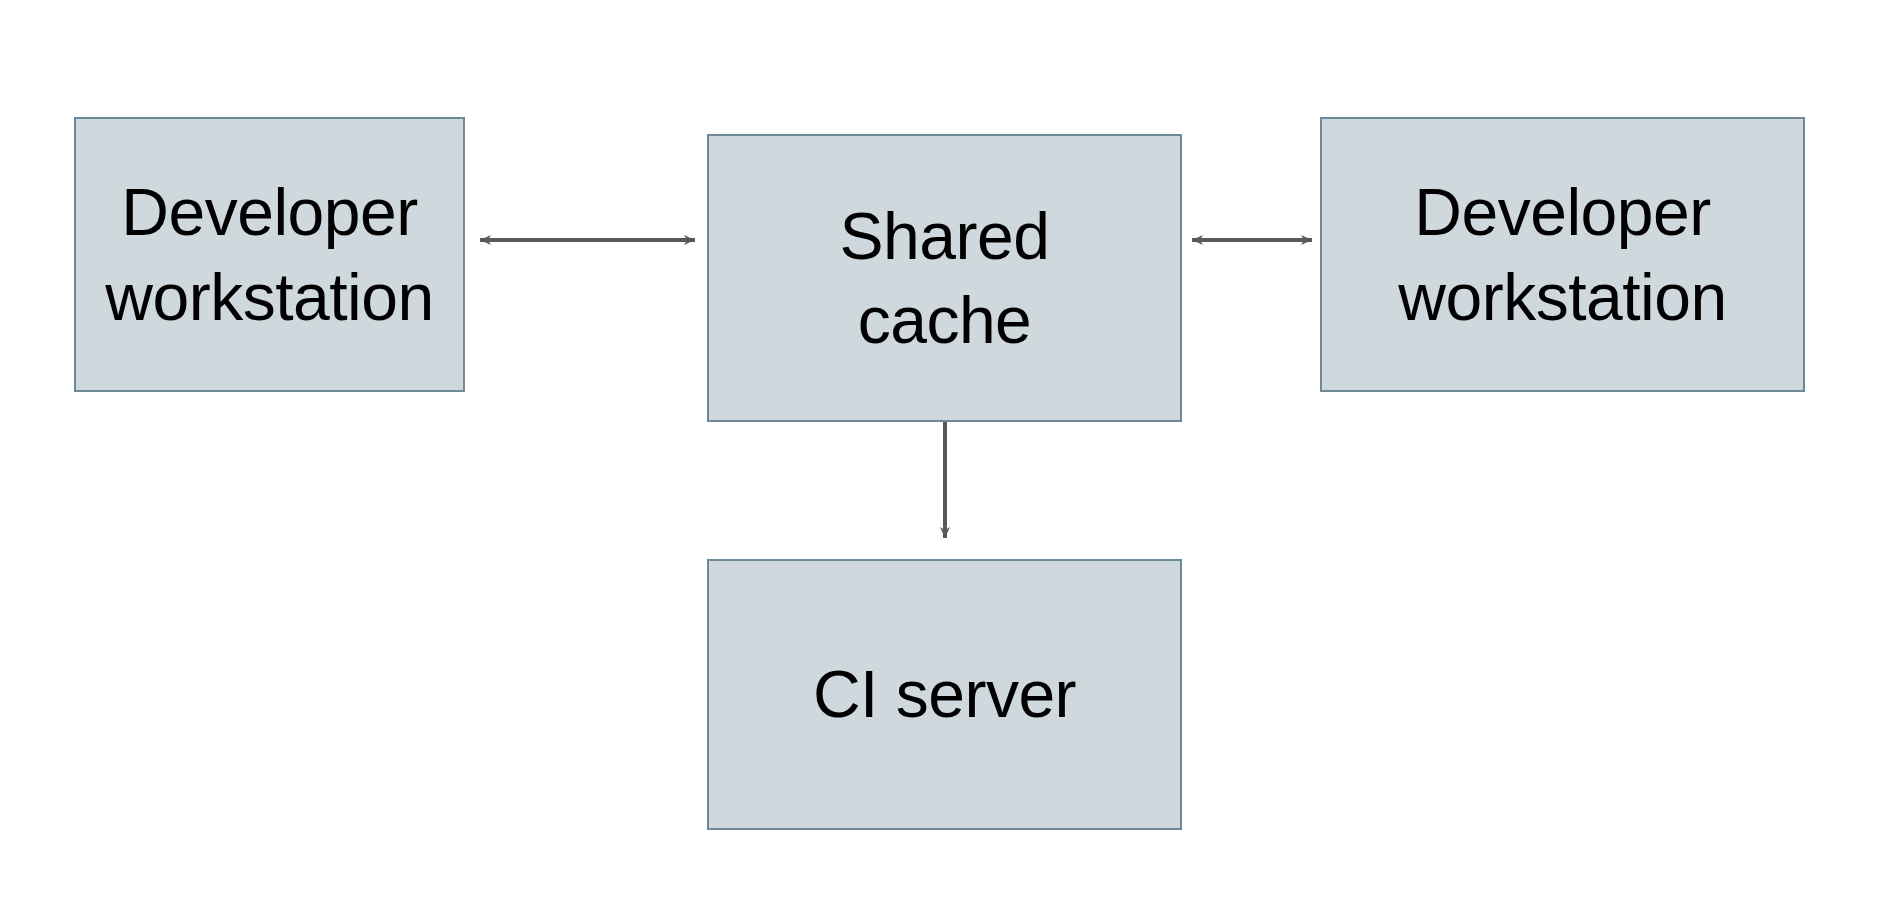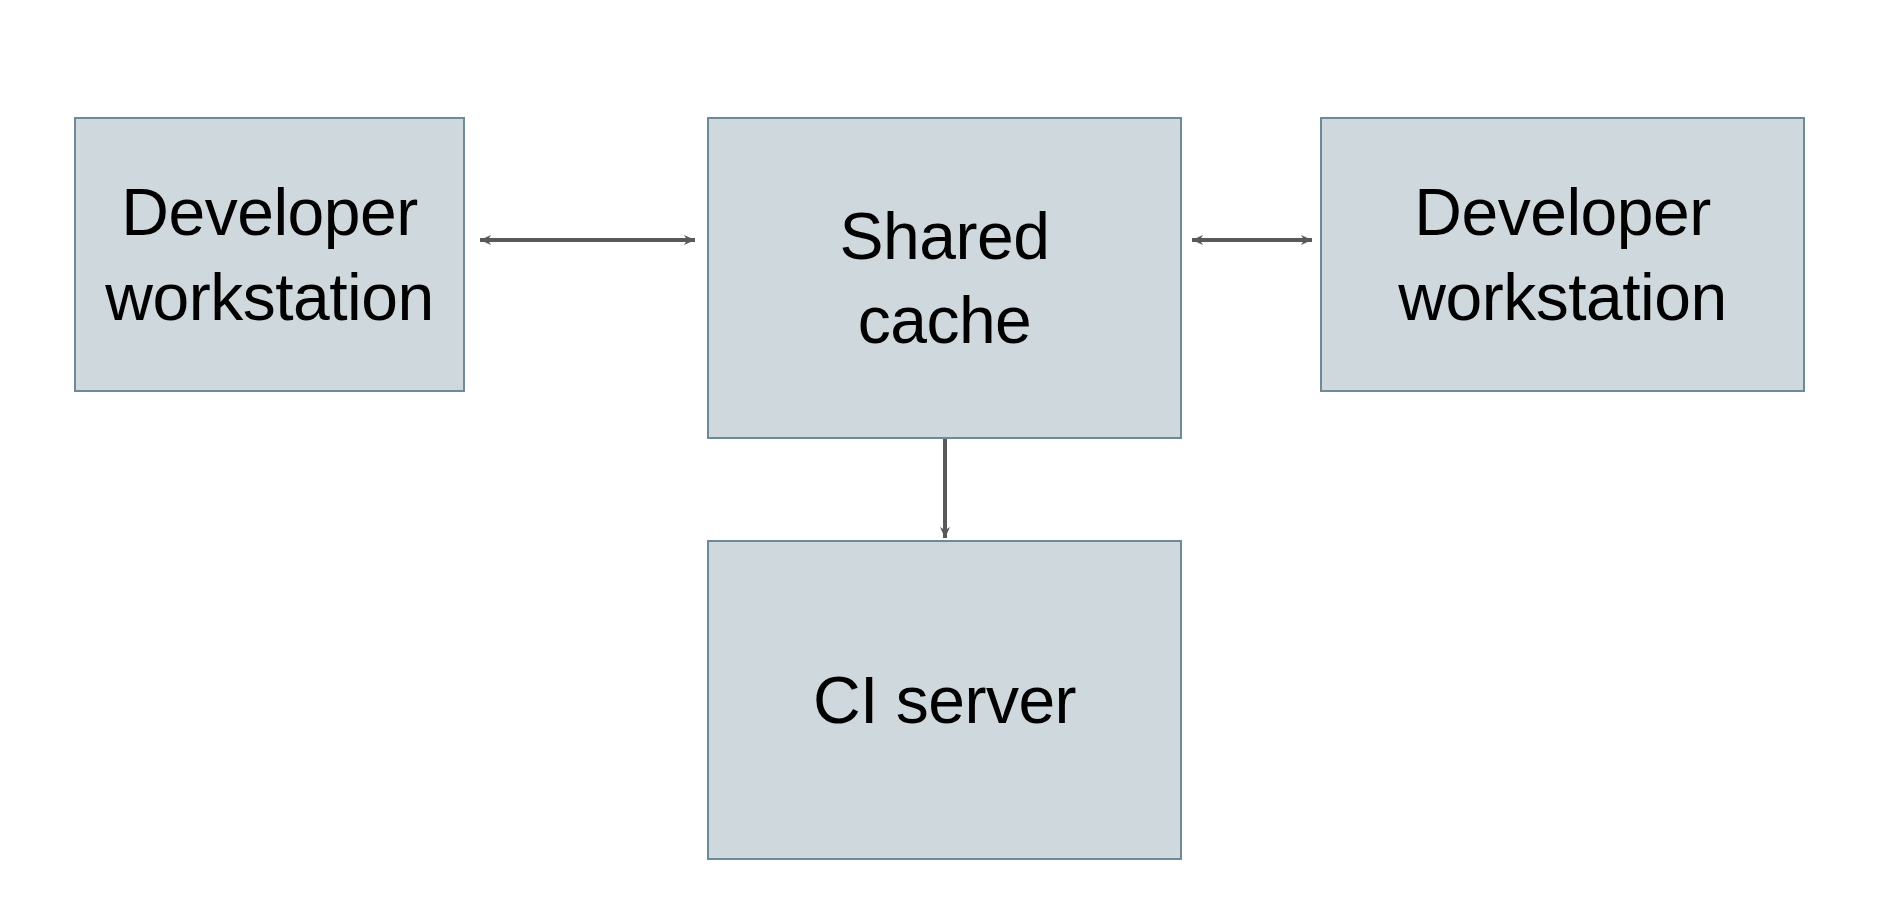--- a/index.html
+++ b/index.html
@@ -30,23 +30,23 @@
     font-family: "Liberation Sans", sans-serif;
     font-size: 66px;
     line-height: 1.28;
     font-weight: 400;
     letter-spacing: -0.5px;
     white-space: pre-line;
     user-select: none;
     margin-top: 14px;
   }
   #node-dev-left   { left: 74px;   top: 103px; width: 391px; height: 275px; }
-  #node-cache      { left: 707px;  top: 103px; width: 475px; height: 322px; }
+  #node-cache      { left: 707px;  top: 120px; width: 475px; height: 288px; }
   #node-dev-right  { left: 1320px; top: 103px; width: 485px; height: 275px; }
-  #node-ci         { left: 707px;  top: 526px; width: 475px; height: 320px; }
+  #node-ci         { left: 707px;  top: 545px; width: 475px; height: 271px; }
 
   .edge {
     position: absolute;
     pointer-events: none;
   }
   #edge-left-cache  { left: 460px;  top: 210px; width: 255px; height: 60px; }
   #edge-cache-right { left: 1176px; top: 210px; width: 152px; height: 60px; }
   #edge-cache-ci    { left: 915px;  top: 372px; width: 60px;  height: 180px; }
   .edge svg { display: block; width: 100%; height: 100%; overflow: visible; }
 </style>

